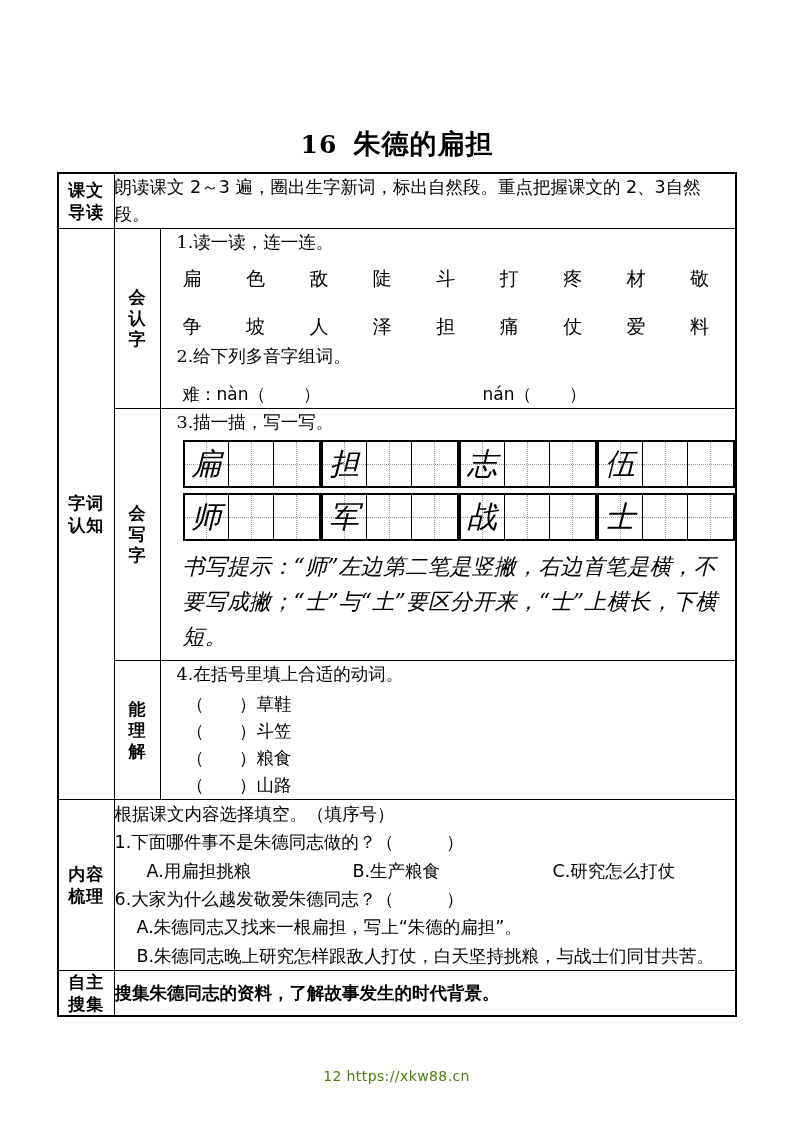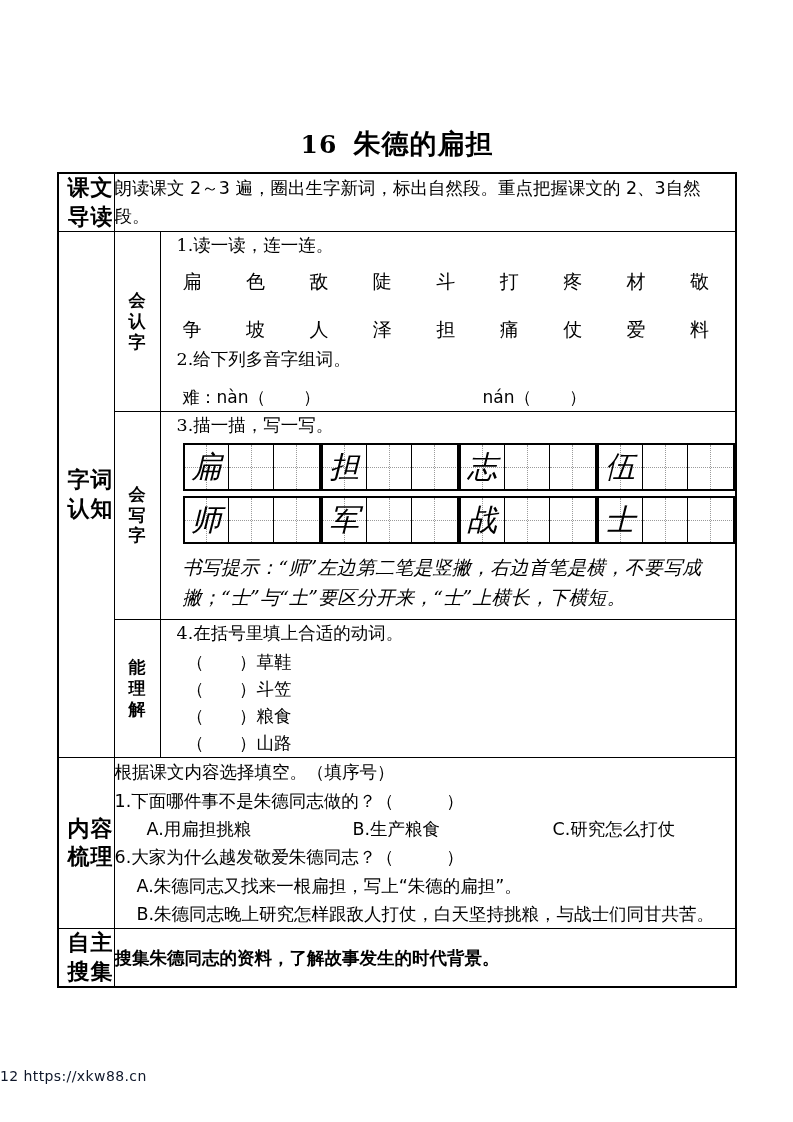--- a/index.html
+++ b/index.html
@@ -57,22 +57,22 @@
   }
   .sheet .outer-top    { border-top-width: 2.6px; }
   .sheet .outer-left   { border-left-width: 2.6px; }
   .sheet .outer-right  { border-right-width: 2.6px; }
   .sheet .outer-bottom { border-bottom-width: 2.6px; }
 
   .col-a { width: 56px; }
   .col-b { width: 46px; }
   .lbl-2col {
     font-weight: bold;
-    font-size: 22px;
-    text-align: right;
+    font-size: 17px;
+    text-align: center;
     line-height: 1.3;
     letter-spacing: 1px;
   }
   .lbl-vert {
     font-weight: bold;
     font-size: 17px;
     text-align: center;
     line-height: 1.22;
     letter-spacing: 0;
   }
@@ -155,21 +155,21 @@
     z-index: 2;
     font-size: 30px;
     font-family: "DejaVu Serif", "Liberation Serif", serif;
     font-style: italic;
     font-weight: 500;
     line-height: 1;
   }
 
   .tip {
     padding: 8px 10px 6px 22px;
-    font-size: 19px;
+    font-size: 22px;
     line-height: 1.6;
     font-family: "DejaVu Serif", "Liberation Serif", serif;
     font-style: italic;
     letter-spacing: 0.2px;
   }
 
   .verb-line {
     display: flex;
     justify-content: space-between;
     padding: 2px 10px 0 26px;
@@ -187,23 +187,23 @@
   .indent1 { padding-left: 22px; }
 
   .single-line { padding: 10px 10px 10px 12px; font-size: 17.5px; font-weight: bold; }
 
   
   .footer {
     position: absolute;
     left: 0;
     top: 1068px;
     width: 793px;
-    text-align: left;
+    text-align: center;
     font-size: 14px;
-    color: #0f172a;
+    color: #4d7c0f;
     letter-spacing: 0.4px;
     font-family: "DejaVu Sans", "Liberation Sans", sans-serif;
   }
 </style>
 </head>
 <body>
 
 <div class="page">
 
   <div class="title-row">

